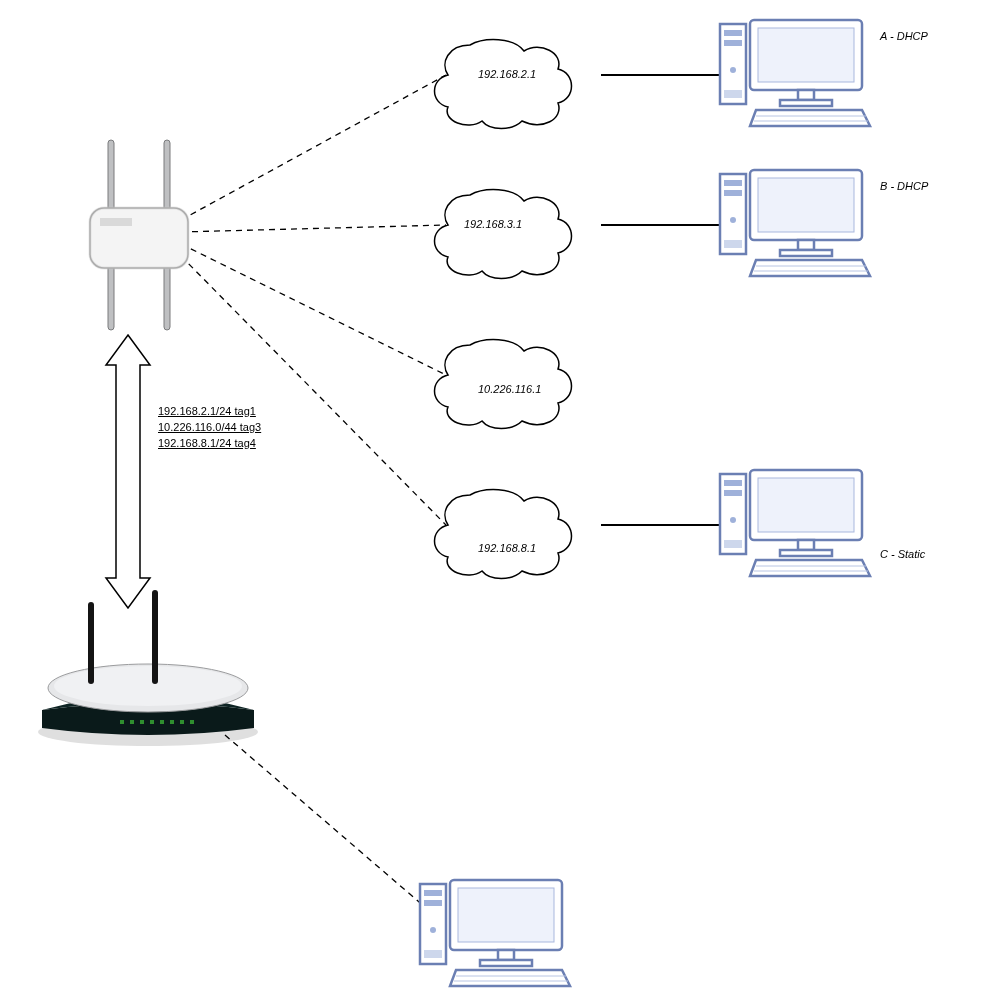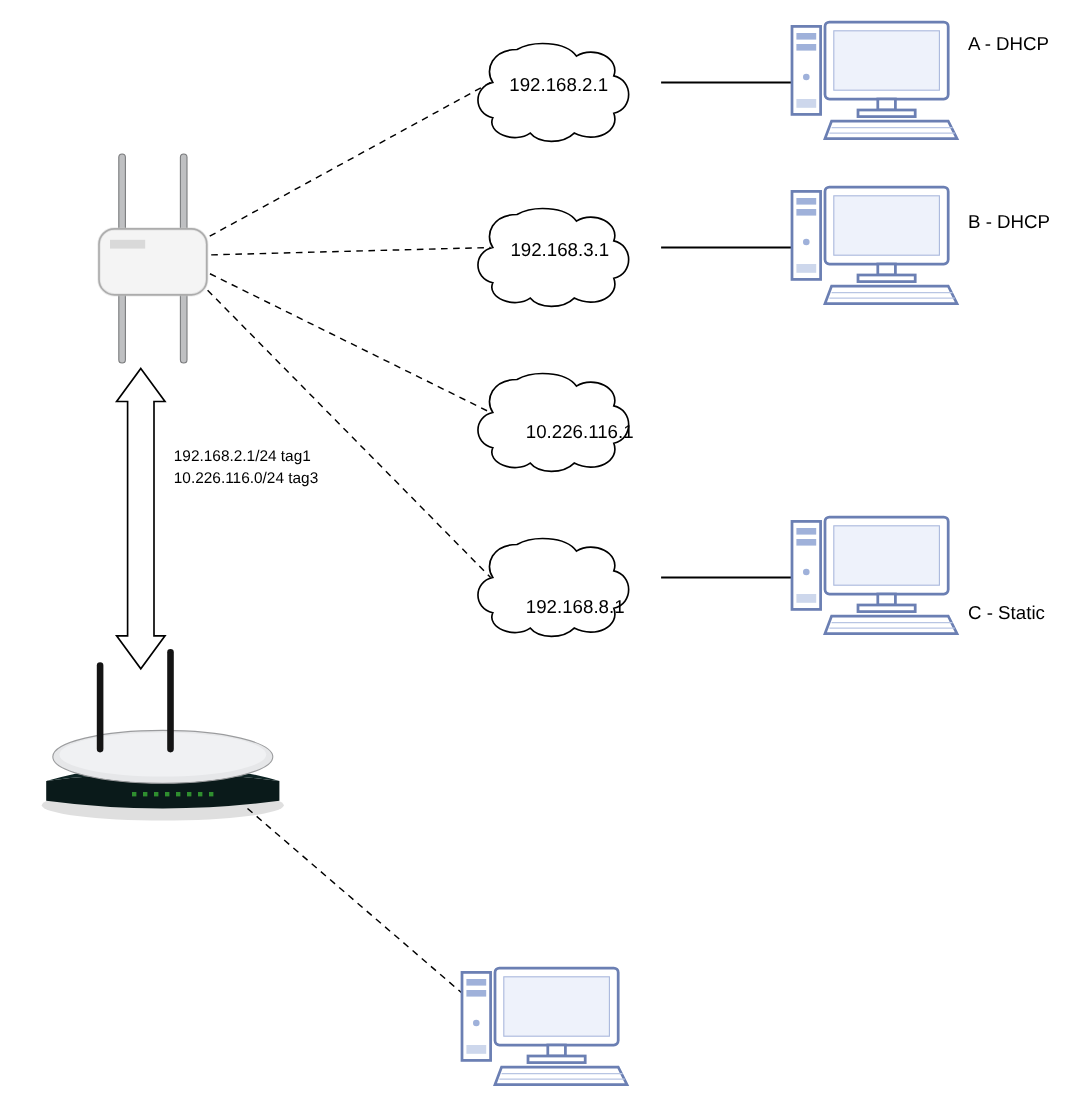--- a/index.html
+++ b/index.html
@@ -10,27 +10,29 @@
     background: #ffffff;
     font-family: Arial, Helvetica, sans-serif;
     font-size: 16px;
     color: #000;
     position: relative;
     overflow: visible;
   }
   svg { display:block; }
   .label {
     position: absolute;
-    font-size: 17px;
+    font-size: 11px;
     white-space: nowrap;
+    font-style: italic;
   }
   .lines {
     position:absolute;
     line-height: 1.45;
-    font-size:14px;
+    font-size:11px;
+    text-decoration:underline;
   }
 </style>
 </head>
 <body>
 
 <svg width="984" height="1000" style="position:absolute;left:0;top:0">
 
   <line x1="181" y1="220" x2="446" y2="75" stroke="#000" stroke-width="1.3" stroke-dasharray="6 5"></line>
   <line x1="181" y1="232" x2="446" y2="225" stroke="#000" stroke-width="1.3" stroke-dasharray="6 5"></line>
   <line x1="181" y1="244" x2="446" y2="375" stroke="#000" stroke-width="1.3" stroke-dasharray="6 5"></line>
@@ -148,25 +150,26 @@
       <line x1="34" y1="101" x2="148" y2="101" stroke="#b8c5e3"></line>
     </g>
   </defs>
 
   <use href="#pc" x="720" y="20"></use>
   <use href="#pc" x="720" y="170"></use>
   <use href="#pc" x="720" y="470"></use>
   <use href="#pc" x="420" y="880"></use>
 </svg>
 
-<div class="label" style="left:463px; top:68px">192.168.2.1</div>
+<div class="label" style="left:478px; top:68px">192.168.2.1</div>
 <div class="label" style="left:464px; top:218px">192.168.3.1</div>
 <div class="label" style="left:478px; top:383px">10.226.116.1</div>
 <div class="label" style="left:478px; top:542px">192.168.8.1</div>
 
 <div class="label" style="left:880px; top:30px">A - DHCP</div>
-<div class="label" style="left:880px; top:192px">B - DHCP</div>
+<div class="label" style="left:880px; top:180px">B - DHCP</div>
 <div class="label" style="left:880px; top:548px">C - Static</div>
 
 <div class="lines" style="left:158px; top:404px">
   <div>192.168.2.1/24 tag1</div>
-  <div>10.226.116.0/24 tag3</div>
+  <div>10.226.116.0/44 tag3</div>
+  <div>192.168.8.1/24 tag4</div>
 </div>
 
 </body></html>

